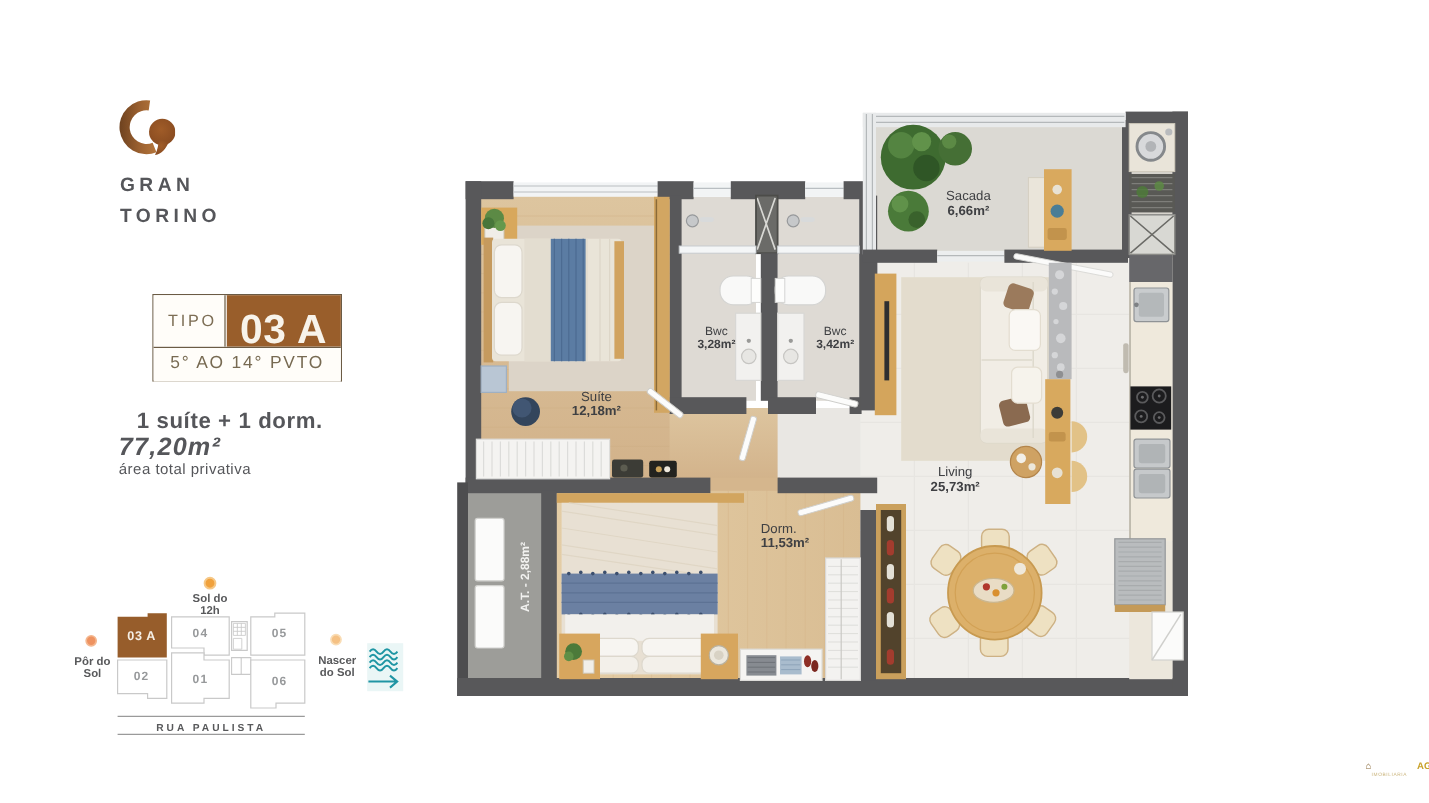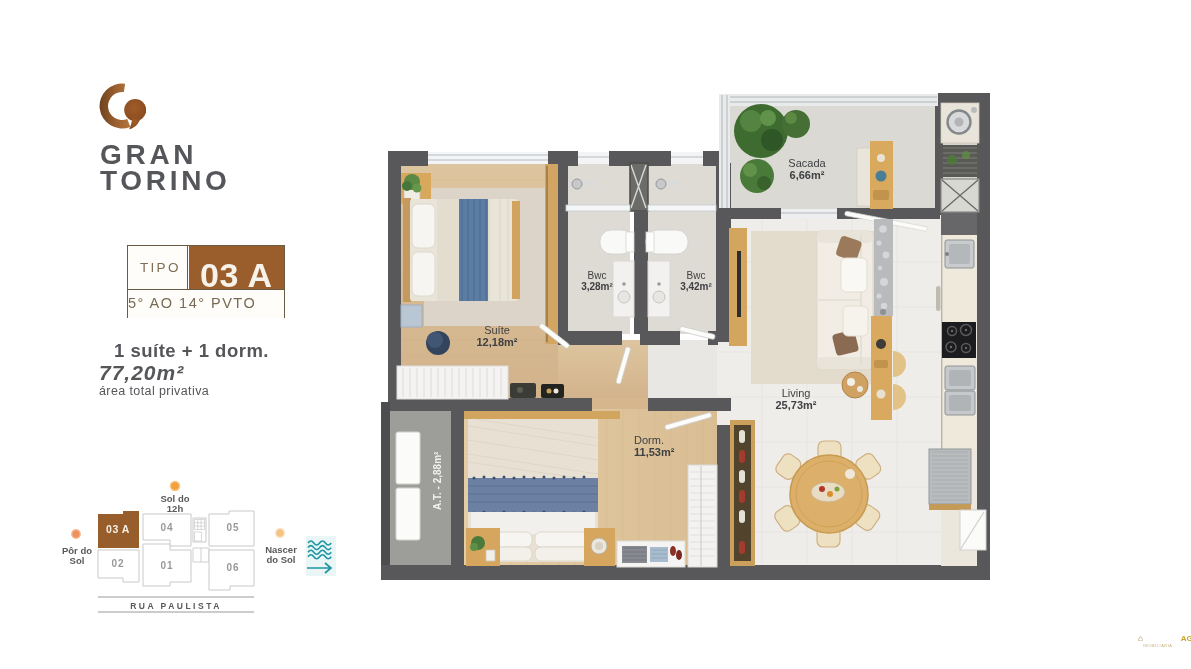--- a/index.html
+++ b/index.html
@@ -20,29 +20,29 @@
     <radialGradient id="lg2" cx="0.45" cy="0.4" r="0.75">
       <stop offset="0" stop-color="#a05c28"></stop>
       <stop offset="1" stop-color="#84481f"></stop>
     </radialGradient>
   </defs>
   <path fill="url(#lg1)" d="M 27.1 2.7 A 22.5 22.5 0 1 0 32.4 45.9 L 29.2 38 A 14 14 0 1 1 25.9 11.1 Z"></path>
   <circle fill="url(#lg2)" cx="37.2" cy="29" r="11"></circle>
   <path fill="url(#lg2)" d="M 42.5 37.5 C 40 43.5 37 47 31.2 48.2 C 33.5 43.5 34 39.5 34.5 35.5 Z"></path>
 </svg>
 
-<div class="abs" style="left:100px;top:142px;font-size:28px;line-height:25.5px;font-weight:bold;color:#55565a;letter-spacing:3.7px;">GRAN<br>TORINO</div>
+<div class="abs" style="left:100px;top:142px;font-size:16px;line-height:25.5px;font-weight:bold;color:#55565a;letter-spacing:3.7px;">GRAN<br>TORINO</div>
 
 <div class="abs" style="left:100px;top:245px;width:156px;height:71px;border:1.6px solid #6b5b45;margin-left:27px;">
   <div style="position:absolute;left:0;top:0;width:59px;height:43px;border-right:1.6px solid #6b5b45;background:#fffdf9;"></div>
   <div class="abs" style="left:12px;top:14px;font-size:13.5px;letter-spacing:2.3px;color:#7d6e55;">TIPO</div>
   <div class="abs" style="left:60.6px;top:0;width:95.4px;height:43px;background:#995e2b;"></div>
   <div class="abs" style="left:60.6px;top:10px;width:95.4px;text-align:center;font-size:34px;font-weight:bold;color:#f8f3ea;letter-spacing:0.5px;">03 A</div>
   <div class="abs" style="left:0;top:43px;width:156px;height:28px;border-top:1.6px solid #6b5b45;background:#fffdf9;"></div>
-  <div class="abs" style="left:0;top:49px;width:156px;font-size:14.5px;letter-spacing:1.5px;color:#776a52;">5° AO 14° PVTO</div>
+  <div class="abs" style="left:0;top:49px;width:156px;text-align:center;font-size:14.5px;letter-spacing:1.5px;color:#776a52;">5° AO 14° PVTO</div>
 </div>
 
 <div class="abs" style="left:114px;top:340px;font-size:18.5px;font-weight:bold;letter-spacing:0.5px;color:#55565a;">1 suíte + 1 dorm.</div>
 <div class="abs" style="left:99px;top:361px;font-size:21px;font-weight:bold;letter-spacing:1px;color:#55565a;font-style:italic;">77,20m²</div>
 <div class="abs" style="left:99px;top:384px;font-size:12.5px;letter-spacing:0.4px;color:#55565a;text-align:right;">área total privativa</div>
 
 <svg class="abs" style="left:40px;top:468px;" width="310" height="160" viewBox="0 0 310 160">
 
   <circle cx="135" cy="18" r="4.5" fill="#f0a13c" stroke="#f6c887" stroke-width="1.6"></circle>
 

